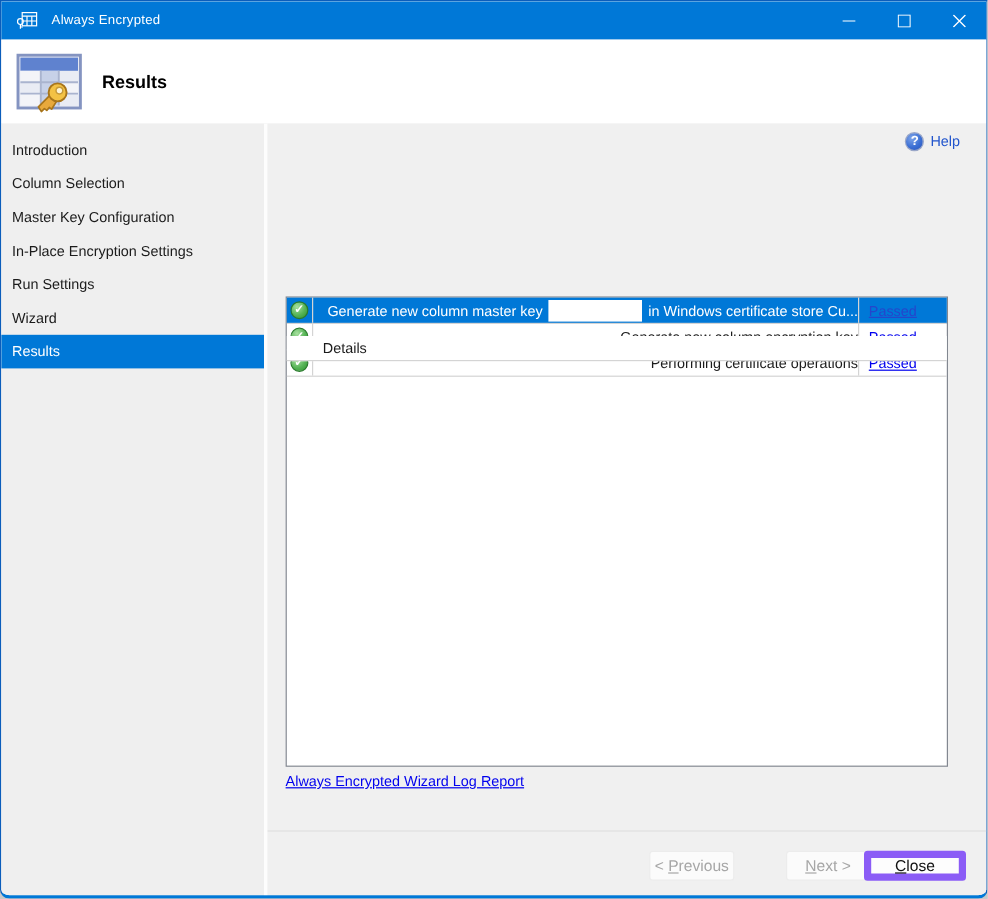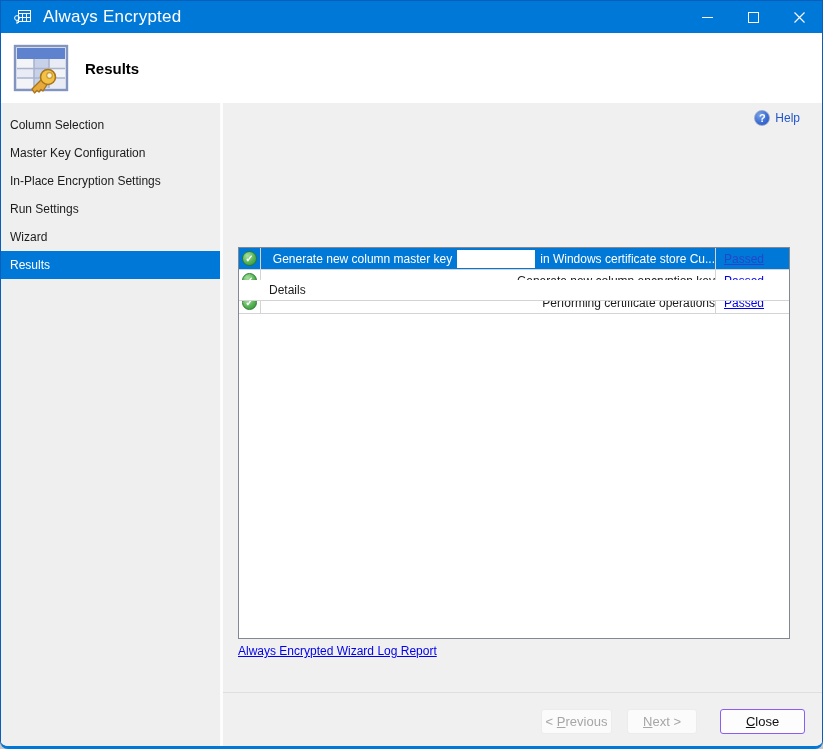--- a/index.html
+++ b/index.html
@@ -11,21 +11,21 @@
     border:1px solid #0b5dbb; border-bottom:3px solid #0078d7;
     border-radius:0 0 8px 8px; overflow:hidden; background:#f0f0f0;
   }
 
   
   .titlebar{
     position:absolute; top:0; left:0; right:0; height:32px;
     background:#0078d7; display:flex; align-items:center; color:#fff;
   }
   .titlebar .app-icon{ margin-left:13px; width:18px; height:16px; display:inline-block; }
-  .titlebar .title-text{ margin-left:11px; font-size:17px; letter-spacing:.2px; }
+  .titlebar .title-text{ margin-left:11px; font-size:11px; letter-spacing:.2px; }
   .win-controls{ position:absolute; right:0; top:0; height:32px; display:flex; }
   .win-btn{ width:46px; height:32px; display:flex; align-items:center; justify-content:center; cursor:default; }
   .win-btn svg{ display:block; }
 
   
   .header{
     position:absolute; top:32px; left:0; right:0; height:70px; background:#ffffff;
     display:flex; align-items:center;
   }
   .header .wizard-icon{ margin-left:10px; width:60px; height:58px; }
@@ -95,22 +95,22 @@
   
   .footer-sep{ position:absolute; left:0; right:0; top:589px; height:1px; background:#dfdfdf; }
   .btn{
     position:absolute; top:606px; height:25px; border-radius:3px;
     font-family:"Liberation Sans", sans-serif; font-size:13px;
     display:flex; align-items:center; justify-content:center; cursor:default;
   }
   .btn .mn{ text-decoration:underline; }
   .btn.disabled{ background:#fbfbfb; border:1px solid #ececec; color:#a6a6a6; }
   .btn-previous{ left:318px; width:71px; }
-  .btn-next{ left:404px; width:70px; }
-  .btn-close{ left:497px; width:85px; background:#fdfdfd; border:1px solid #8b5cf6; color:#111; cursor:pointer; }
+  .btn-next{ left:432px; width:70px; }
+  .btn-close{ left:497px; width:85px; background:#fdfdfd; border:6px solid #8b5cf6; color:#111; cursor:pointer; }
 </style>
 </head>
 <body>
 
 <div class="window">
 
   <div class="titlebar">
     <span class="app-icon">
       <svg width="18" height="16" viewBox="0 0 18 16">
         <rect x="4.5" y="1.5" width="12" height="11" fill="none" stroke="#ffffff" stroke-width="1"></rect>
@@ -162,20 +162,21 @@
           <circle cx="38.5" cy="36.5" r="2.8" fill="#fdf4d4" stroke="#c69a3a" stroke-width="1.2"></circle>
         </g>
       </svg>
     </span>
     <span class="page-title">Results</span>
   </div>
 
   <div class="bodywrap">
 
     <div class="sidebar">
+      <div class="side-item">Introduction</div>
       <div class="side-item">Column Selection</div>
       <div class="side-item">Master Key Configuration</div>
       <div class="side-item">In-Place Encryption Settings</div>
       <div class="side-item">Run Settings</div>
       <div class="side-item">Wizard</div>
       <div class="side-item selected">Results</div>
     </div>
 
     <div class="main">
 

